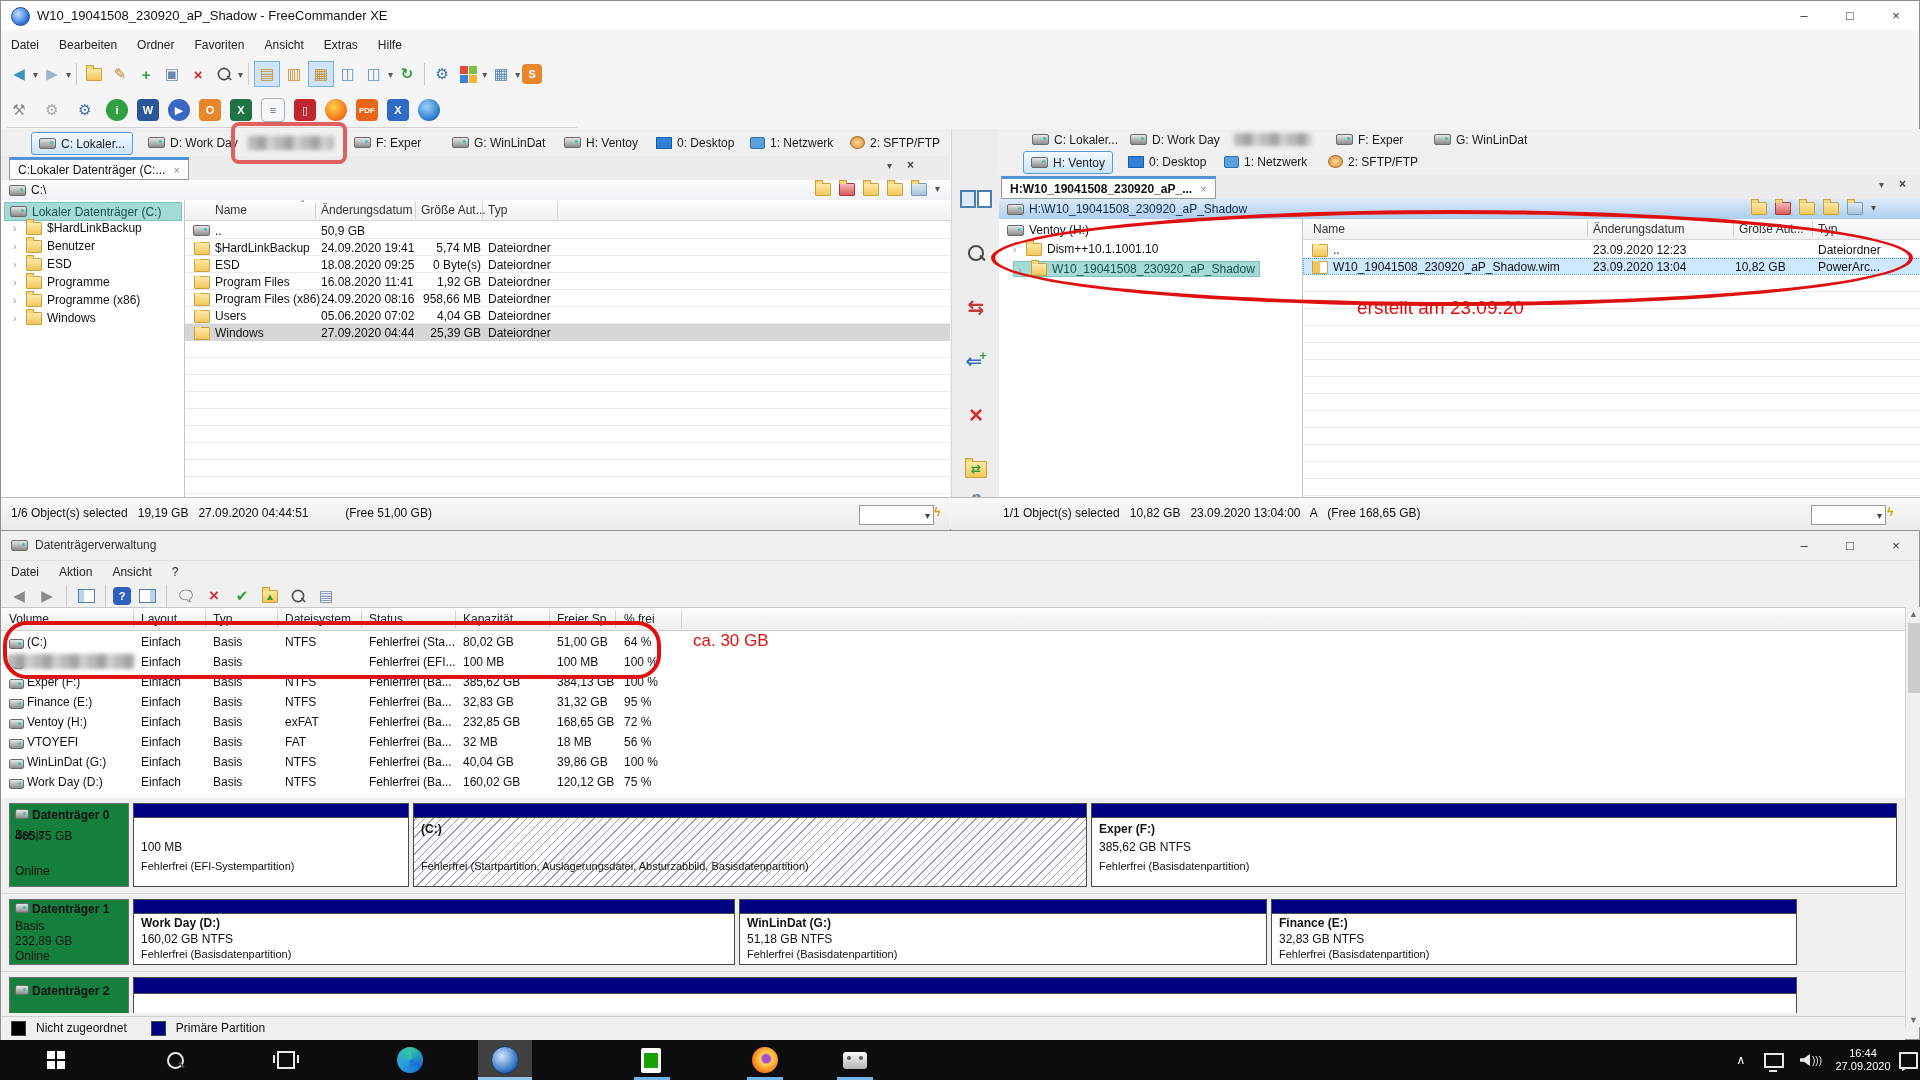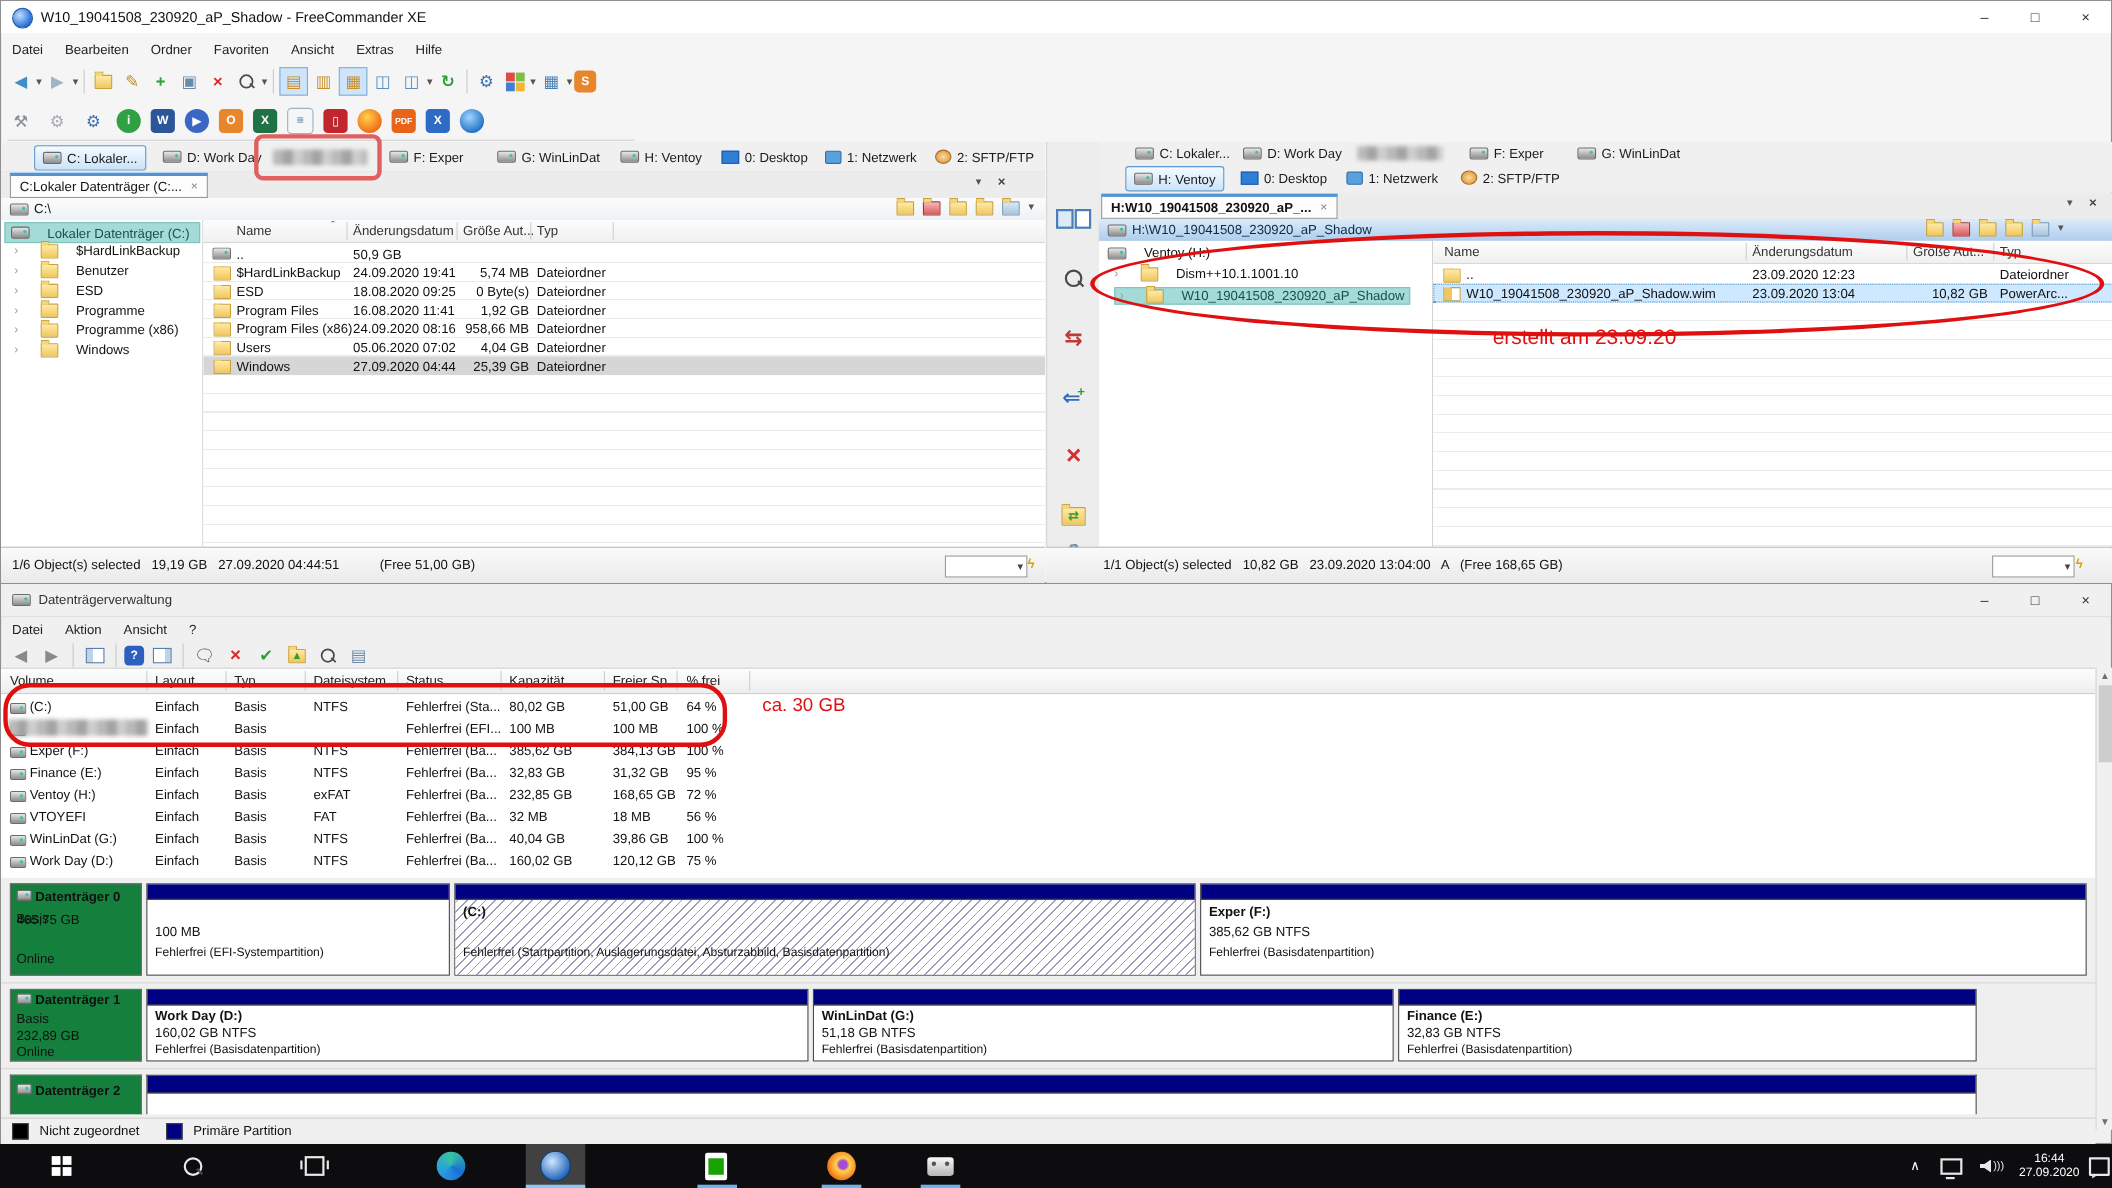--- a/index.html
+++ b/index.html
@@ -25,21 +25,21 @@
   .ftab{position:absolute;background:#fdfdfd;border:1px solid #9a9a9a;border-top:3px solid #4f94d6;display:flex;align-items:center;gap:8px;padding:0 8px;white-space:nowrap}
   .hdrcell{position:absolute;color:#333}
   .gridlines{position:absolute;background-image:repeating-linear-gradient(#ffffff 0 16px,#ebebeb 16px 17px)}
   .lrow{position:absolute;left:0;right:0;height:17px;display:flex;align-items:center}
   .cell{position:absolute;white-space:nowrap;overflow:hidden}
   .caret{font-size:10px;color:#555}
   .statusbar{position:absolute;height:34px;background:linear-gradient(#fafafa,#e9e9e9);border-top:1px solid #bdbdbd;color:#111}
   .status-text{position:absolute;top:8px;white-space:pre}
   .combo{position:absolute;height:18px;background:#fff;border:1px solid #9a9a9a;display:flex;align-items:center;justify-content:flex-end;padding-right:3px;color:#444;font-size:10px}
   .bolt{color:#d9a400;font-weight:bold}
-  .treerow{position:absolute;display:flex;align-items:center;gap:16px;white-space:nowrap}
+  .treerow{position:absolute;display:flex;align-items:center;gap:5px;white-space:nowrap}
   .expander{color:#9a9a9a;font-size:11px;width:8px}
   .selteal{background:#a5dbd7;border:1px solid #79c4bf}
   .redline{border:4px solid #e01010}
   .blurpatch{background:repeating-linear-gradient(90deg,#b9b9b9 0 9px,#a3a3a3 9px 18px,#cdcdcd 18px 27px);filter:blur(2px);border-radius:2px}
   .midbtn{position:absolute;left:8px;width:32px;height:32px;display:flex;align-items:center;justify-content:center}
   
   .vhdr{position:absolute;color:#222}
   .vsep{position:absolute;top:2px;width:1px;height:18px;background:#cfcfcf}
   .vrow{position:absolute;left:0;height:20px;display:flex;align-items:center}
   .part{position:absolute;border:1px solid #4a4a4a;background:#fff;box-sizing:border-box}
@@ -410,21 +410,21 @@
       <div class="lrow" style="top:0">
         <span class="cell" style="left:9px;top:3px"><span class="fld"></span></span>
         <span class="cell" style="left:30px">..</span>
         <span class="cell" style="left:290px">23.09.2020 12:23</span>
         <span class="cell" style="left:515px">Dateiordner</span>
       </div>
       <div class="lrow" style="top:17px;background:#cde8ff;outline:1px dotted #5a9fd8;outline-offset:-1px">
         <span class="cell" style="left:9px;top:3px"><span class="fld" style="background:linear-gradient(90deg,#f0c75e 50%,#fff 50%)"></span></span>
         <span class="cell" style="left:30px">W10_19041508_230920_aP_Shadow.wim</span>
         <span class="cell" style="left:290px">23.09.2020 13:04</span>
-        <span class="cell" style="left:432px;width:72px;text-align:right">10,82 GB</span>
+        <span class="cell" style="left:432px;width:72px;">10,82 GB</span>
         <span class="cell" style="left:515px">PowerArc...</span>
       </div>
     </div>
   </div>
 
   <div class="statusbar" style="left:950px;top:496px;width:970px">
     <span class="status-text" style="left:52px">1/1 Object(s) selected   10,82 GB   23.09.2020 13:04:00   A   (Free 168,65 GB)</span>
     <span class="combo" style="left:860px;top:7px;width:70px">▾</span>
     <span class="abs bolt" style="left:936px;top:7px">ϟ</span>
   </div>

